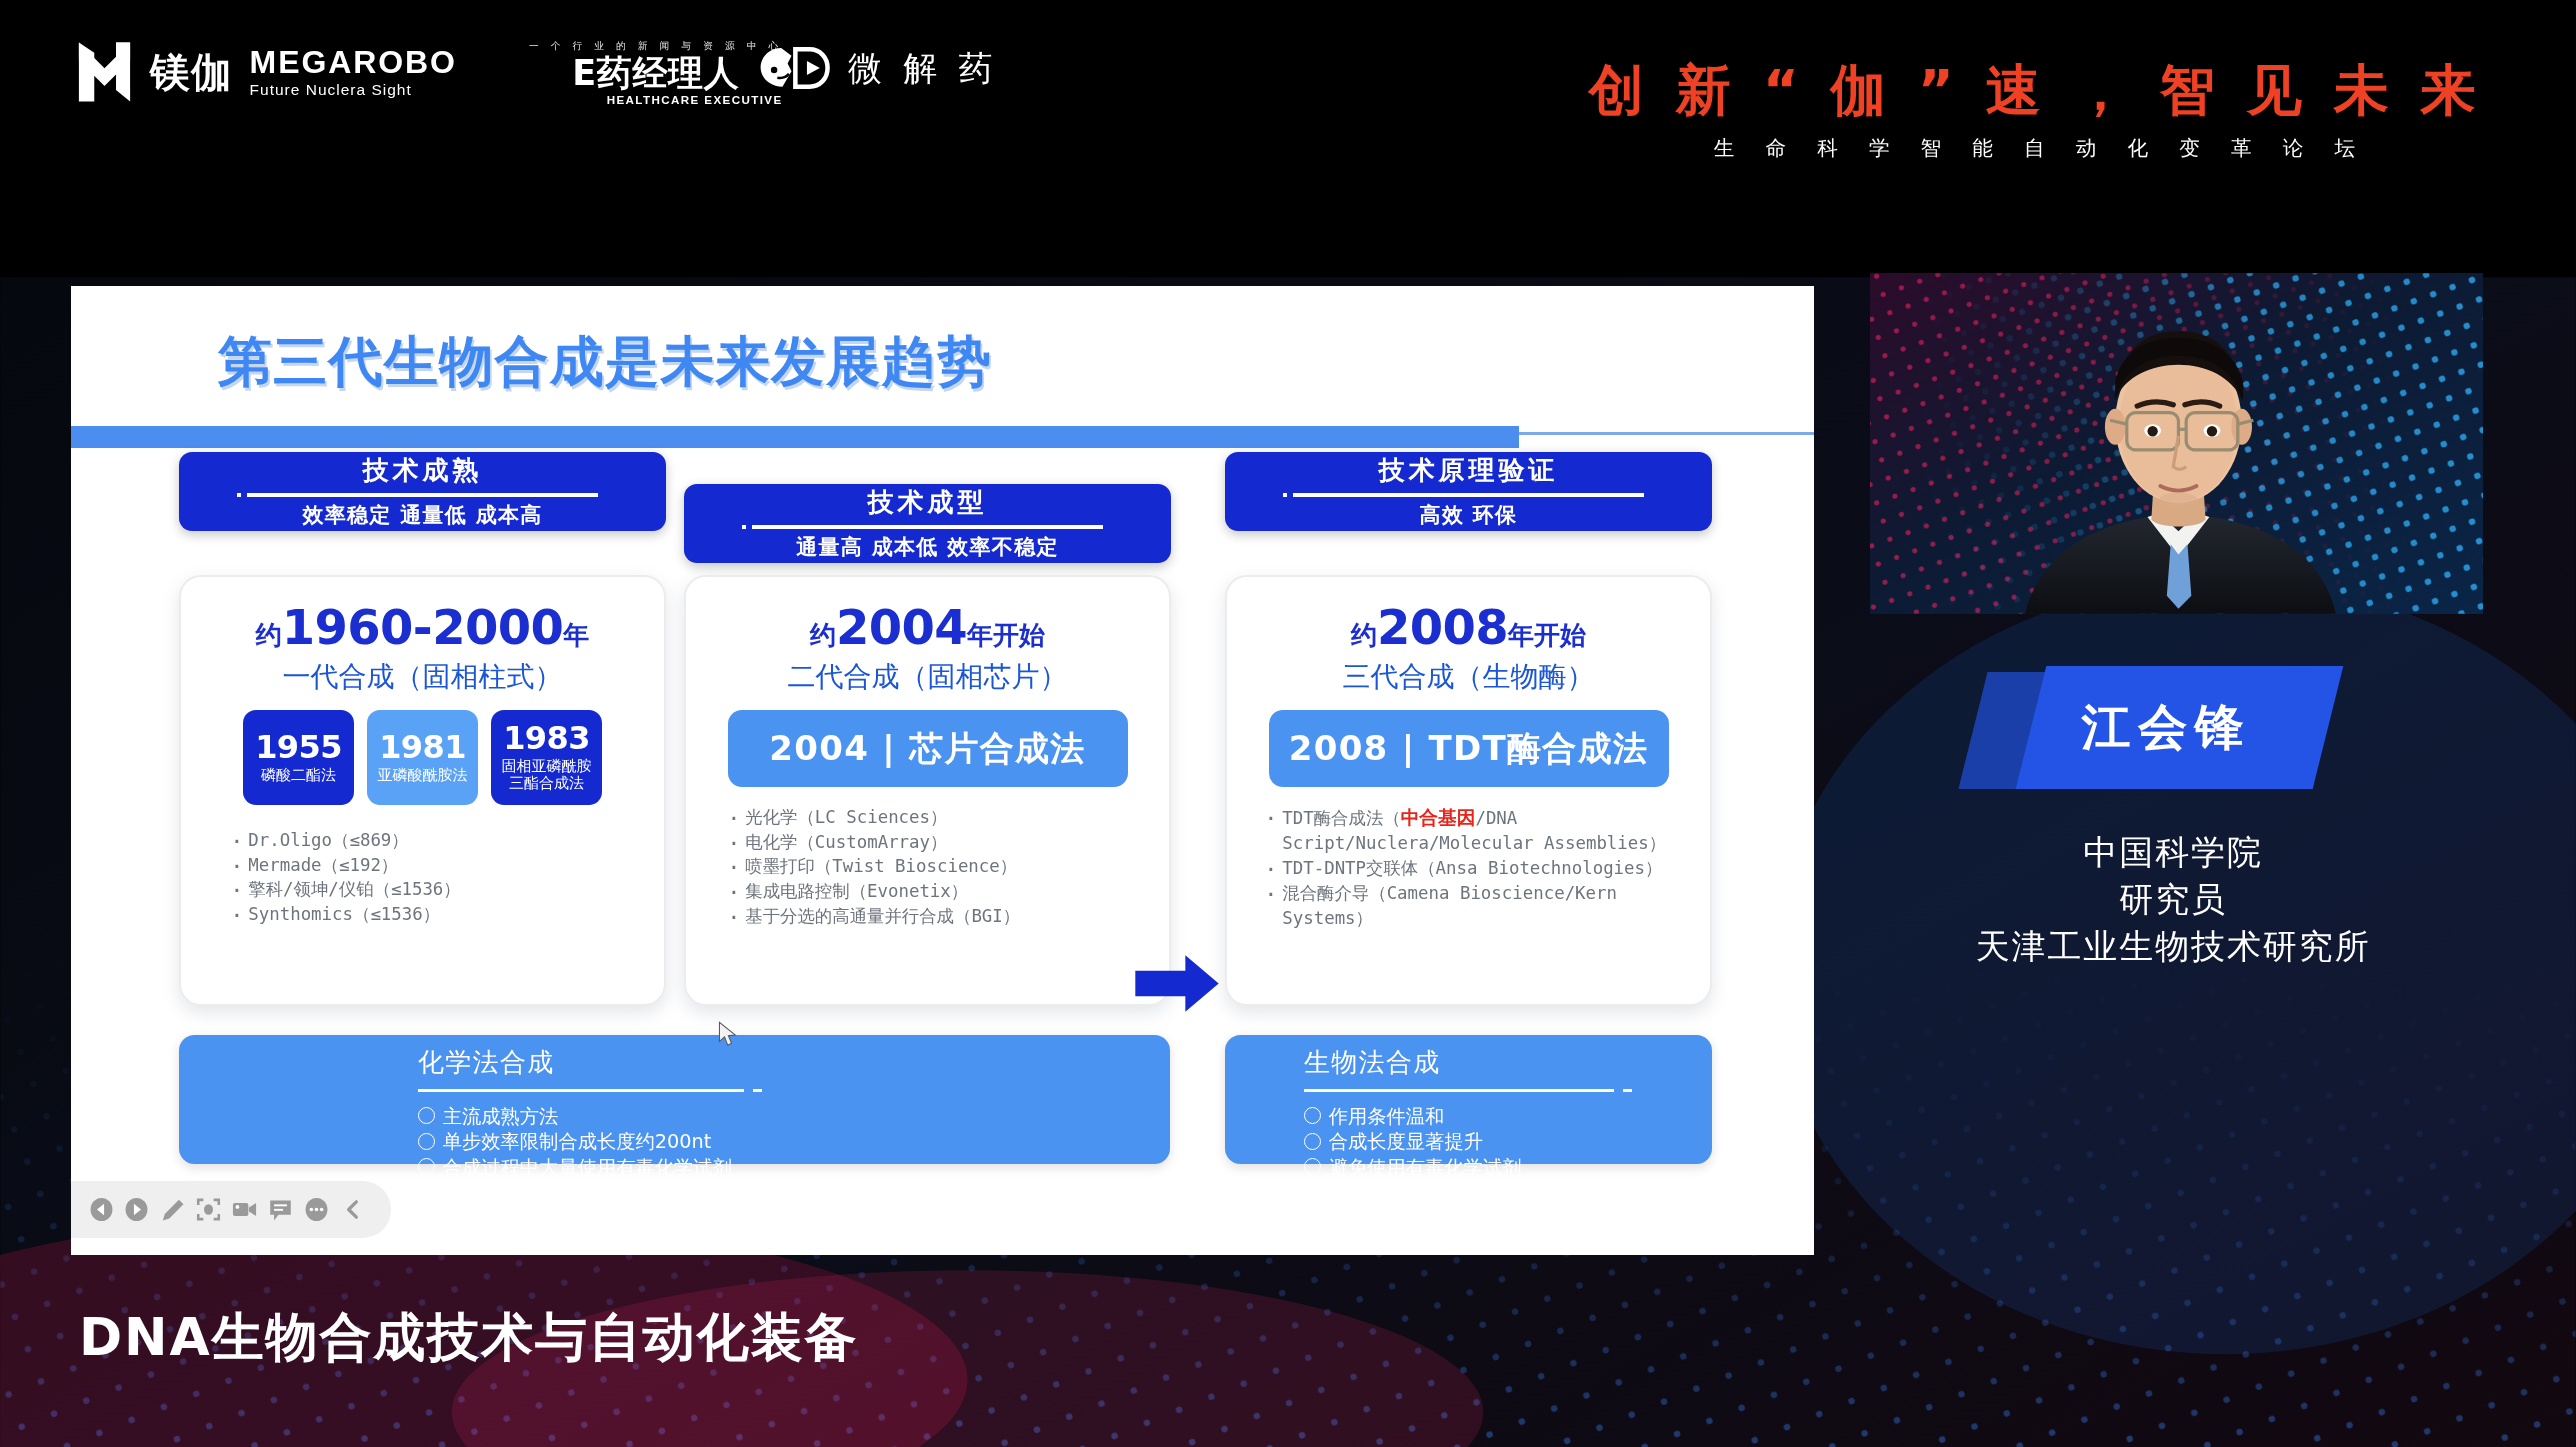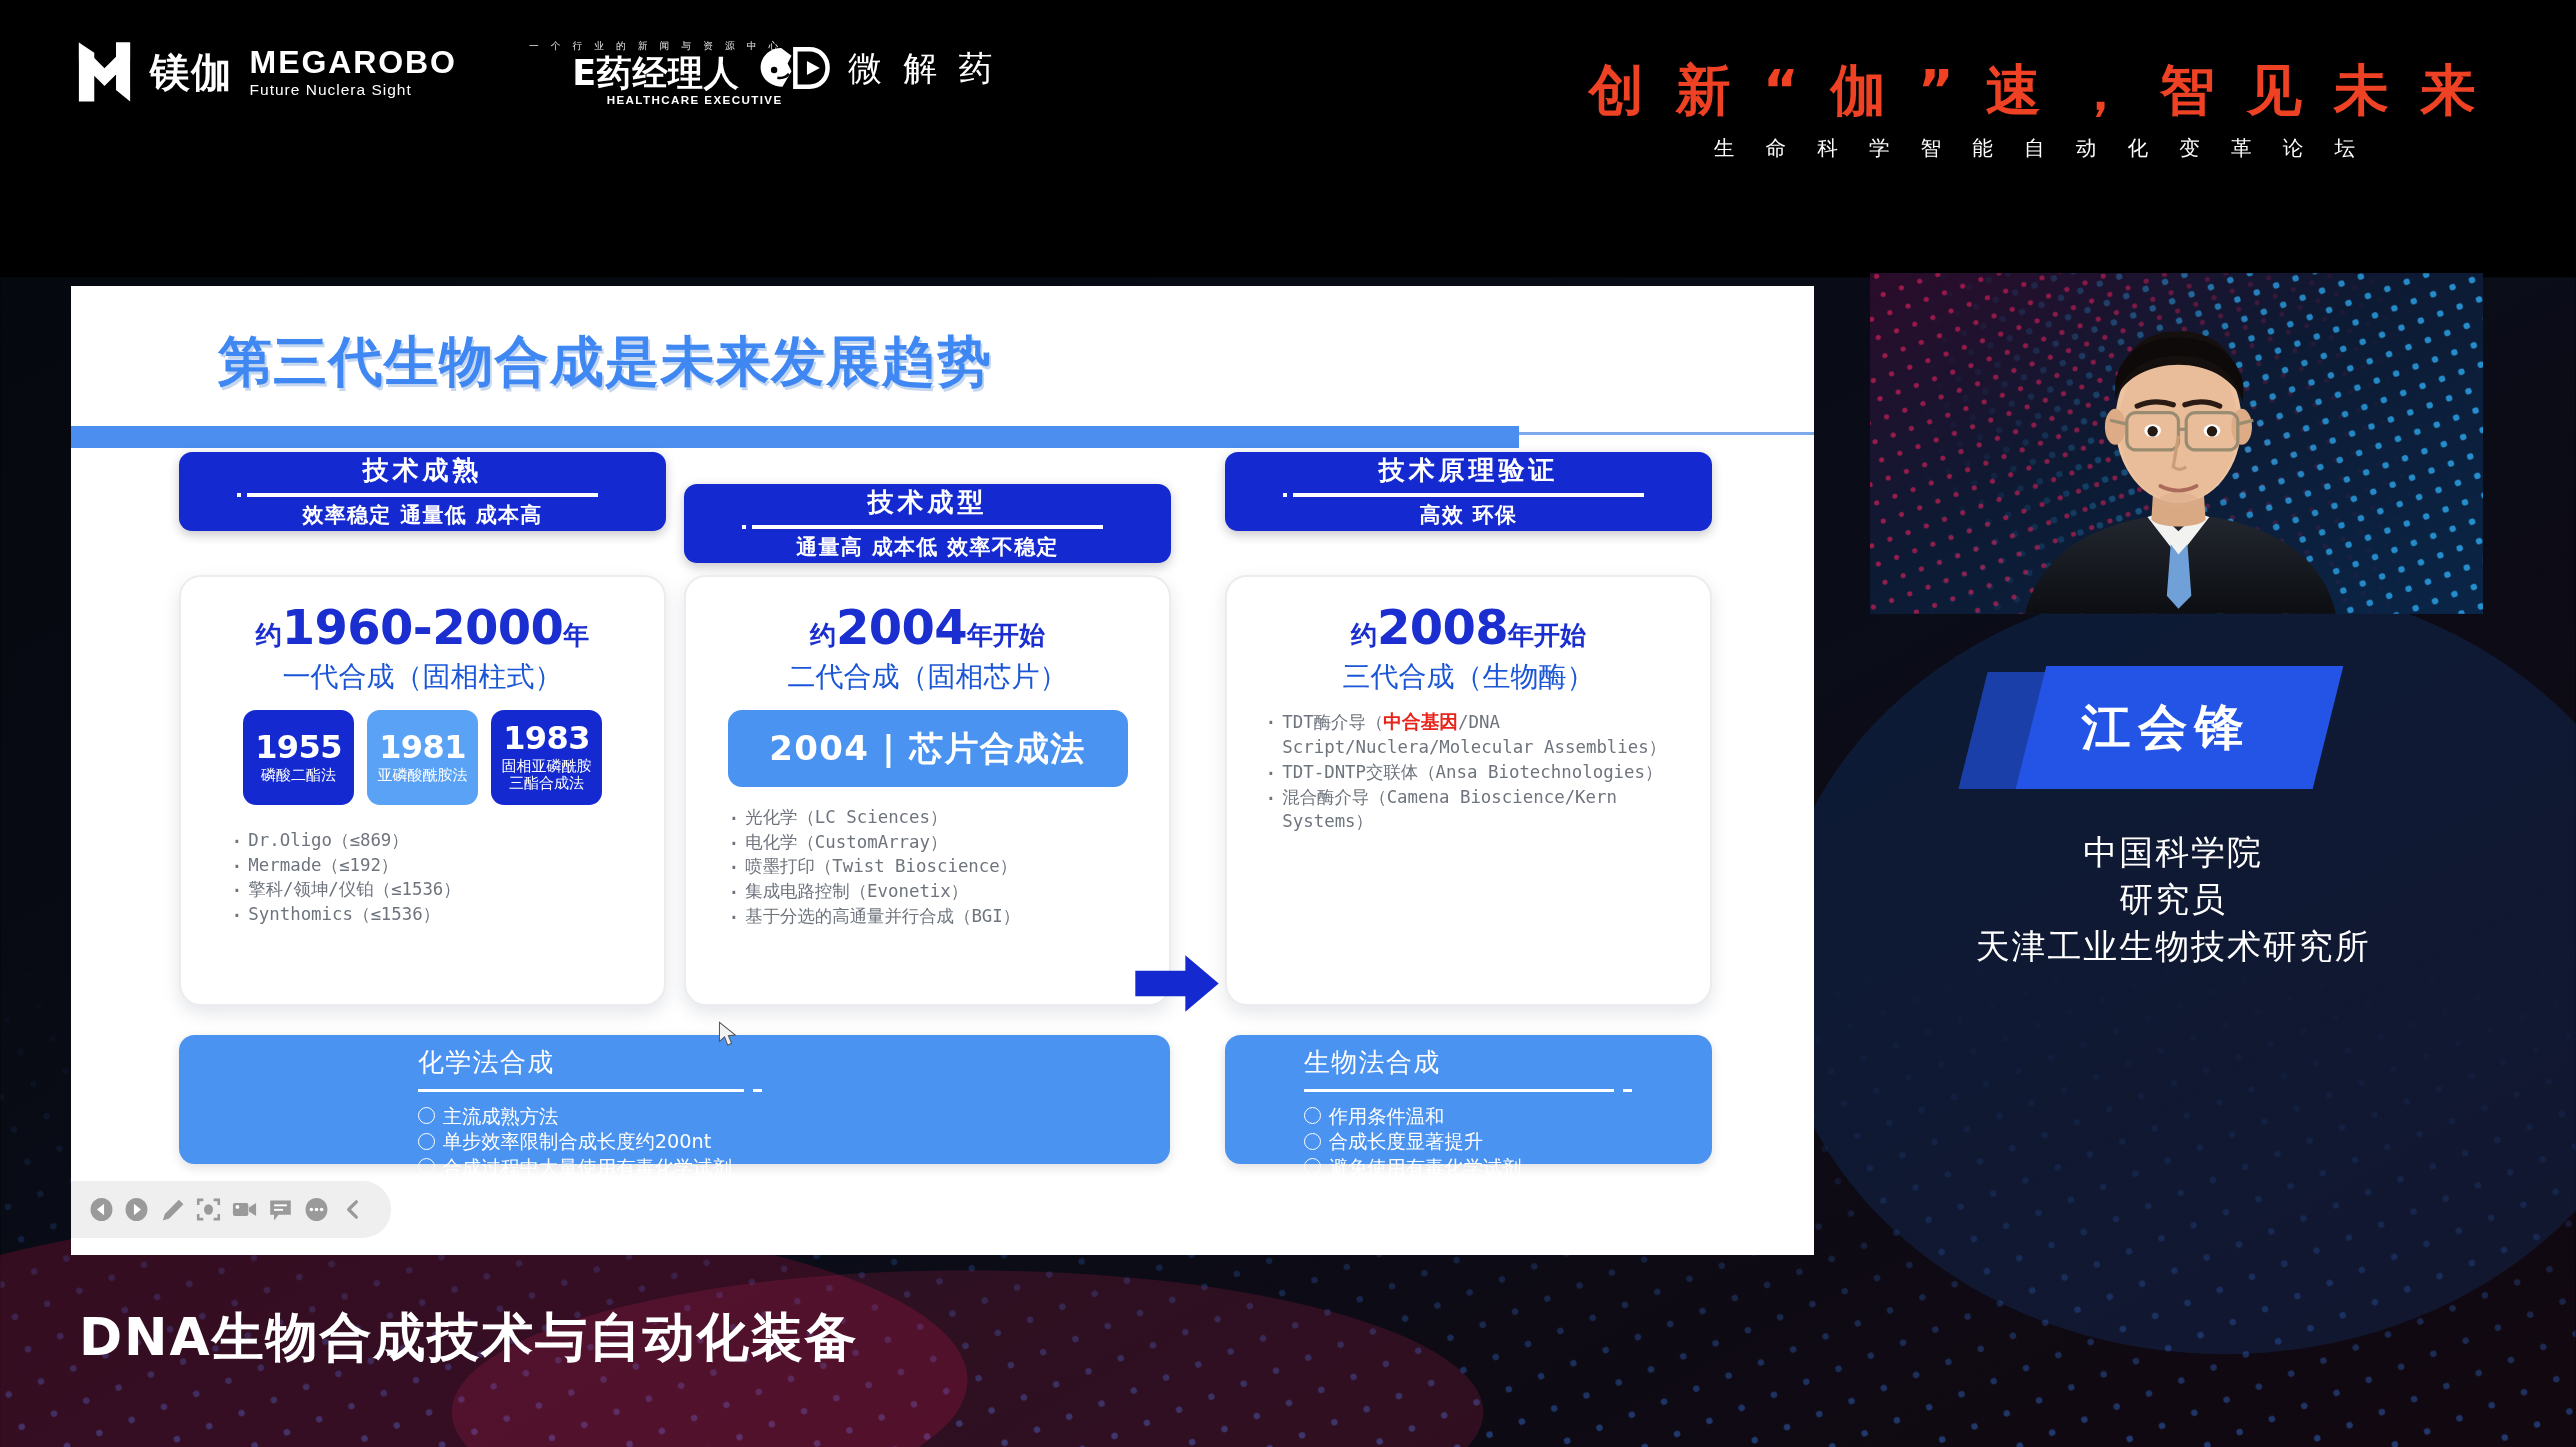--- a/index.html
+++ b/index.html
@@ -312,22 +312,25 @@
         <li>集成电路控制（Evonetix）</li>
         <li>基于分选的高通量并行合成（BGI）</li>
       </ul>
     </div>
 
     <div class="gcard g3">
       <div class="g-year">
         <span class="sm">约</span><span class="big">2008</span><span class="sm">年开始</span>
       </div>
       <div class="g-sub">三代合成（生物酶）</div>
+      <div class="wide-chip">
+        <span>2008 | TDT酶合成法</span>
+      </div>
       <ul class="bullets wrapped" style="margin-top:18px;margin-left:36px;margin-right:18px">
-        <li><span>TDT酶介导（</span><span class="hl">中合基因</span><span>/DNA Script/Nuclera/Molecular Assemblies）</span></li>
+        <li><span>TDT酶合成法（</span><span class="hl">中合基因</span><span>/DNA Script/Nuclera/Molecular Assemblies）</span></li>
         <li>TDT-DNTP交联体（Ansa Biotechnologies）</li>
         <li>混合酶介导（Camena Bioscience/Kern Systems）</li>
       </ul>
     </div>
 
     <svg class="arrow" viewBox="0 0 130 92">
       <path d="M0 26 L78 26 L78 2 L130 46 L78 90 L78 66 L0 66 Z" fill="#1429cf"></path>
     </svg>
 
     <div class="mpanel m1">

